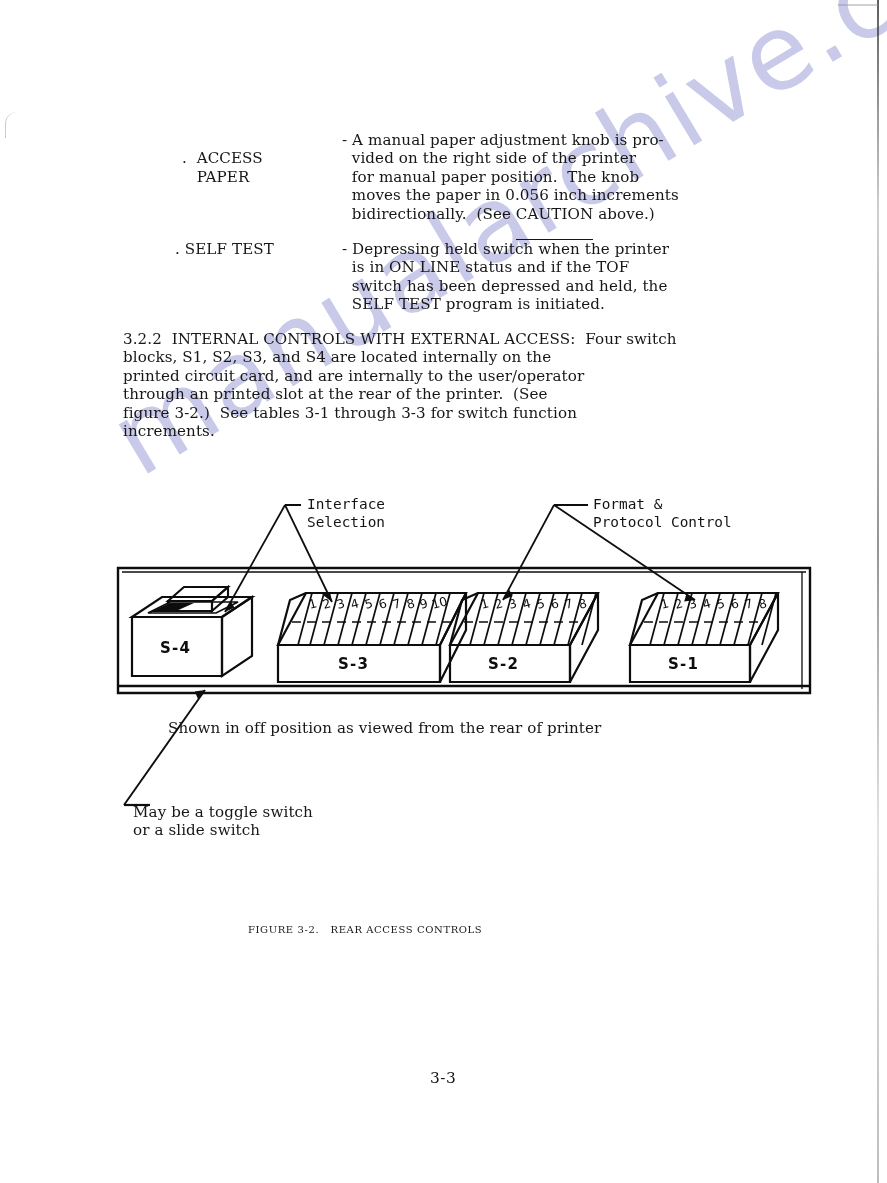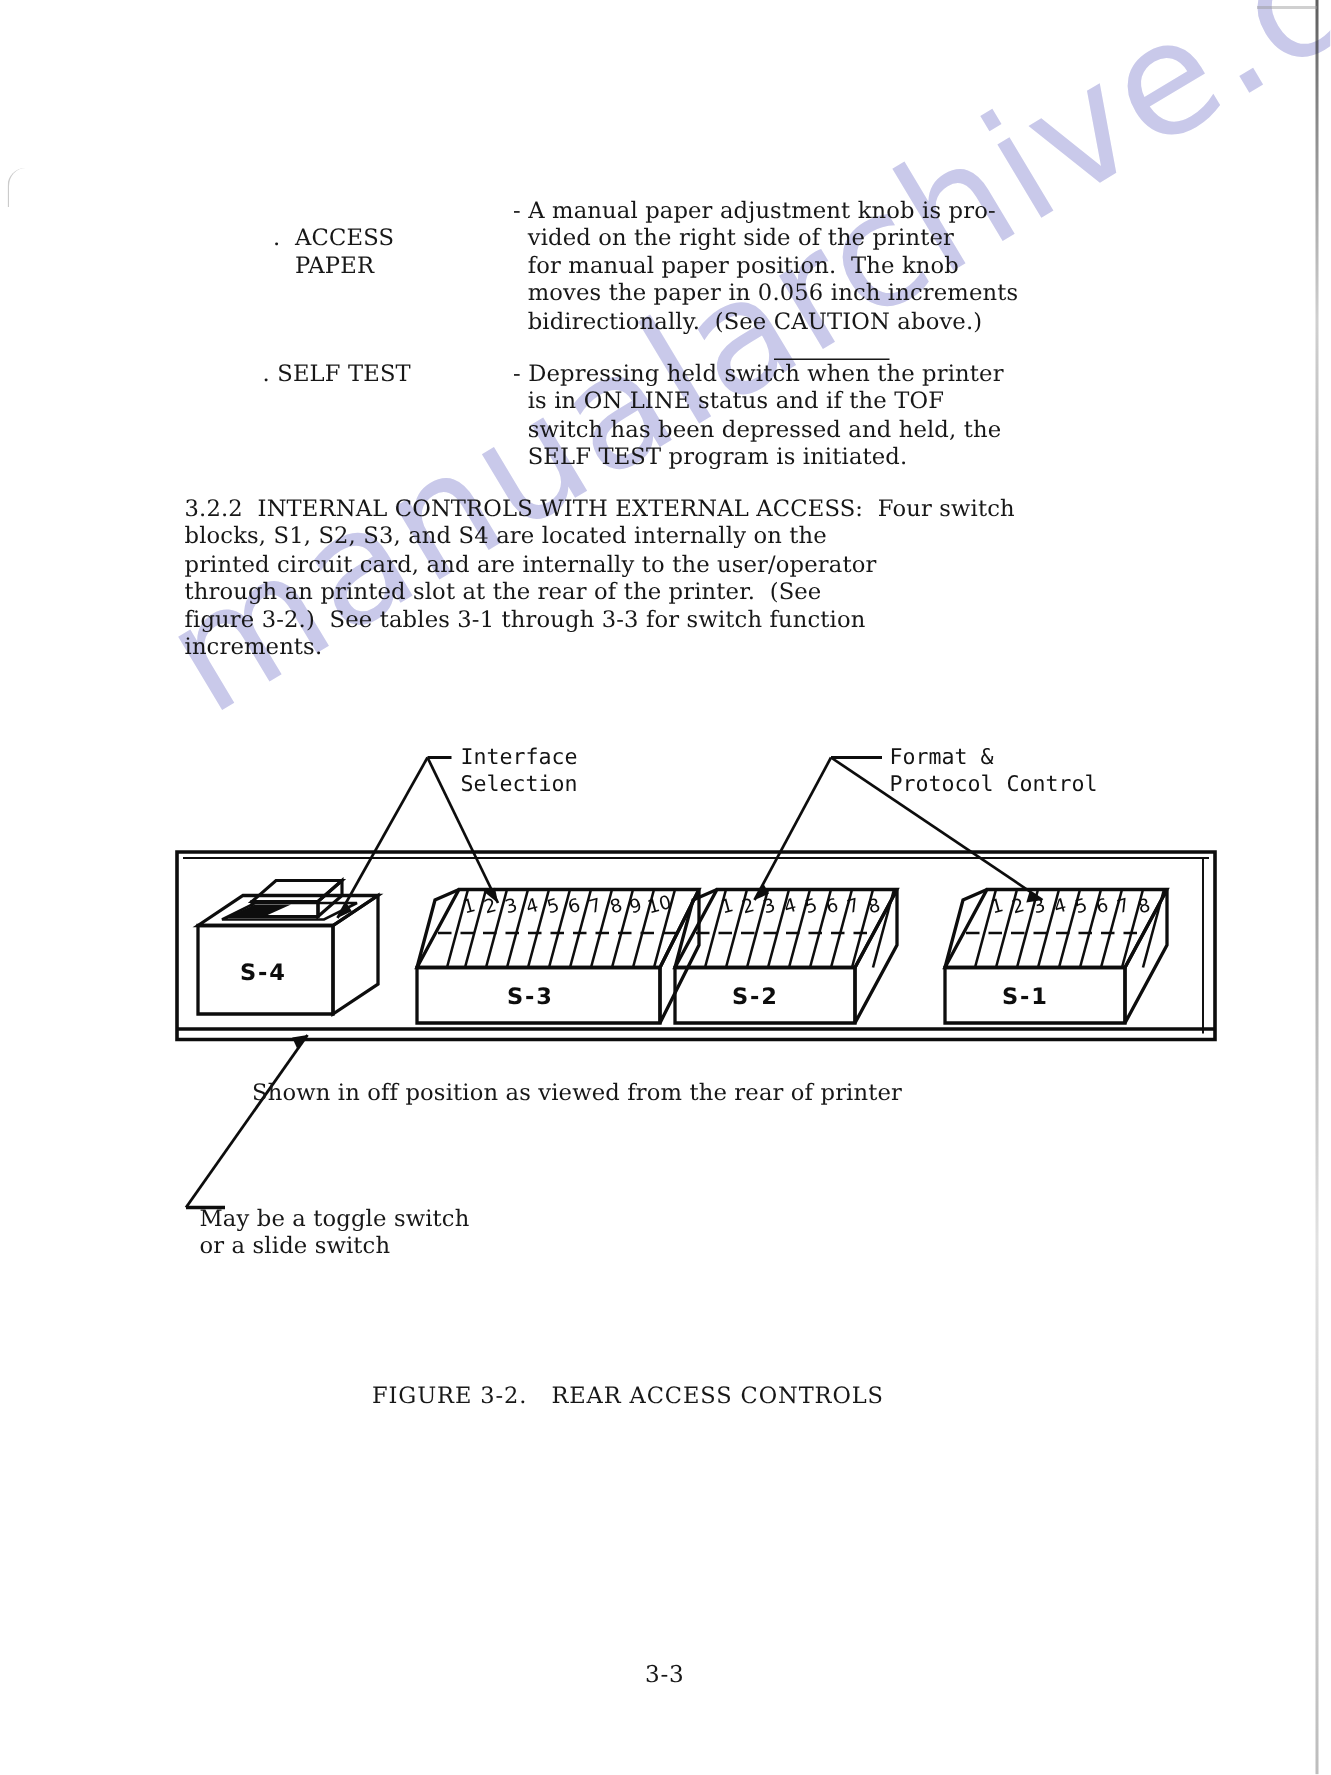--- a/index.html
+++ b/index.html
@@ -122,26 +122,26 @@
     font-size: 15.1px;
   }
   #figure-note-toggle {
     left: 133px;
     top: 803px;
     font-size: 15.1px;
   }
   #figure-title {
     left: 248px;
     top: 921px;
-    font-size: 15px;
+    font-size: 10px;
     letter-spacing: 0.6px;
   }
   #page-number {
     left: 430px;
-    top: 1107px;
+    top: 1069px;
     font-size: 15.4px;
     letter-spacing: 0.5px;
   }
   .fig-text {
     font-family: "DejaVu Sans Mono", "Liberation Mono", monospace;
     font-size: 14.4px;
     fill: #141414;
     white-space: pre;
   }
   .sw-label {

